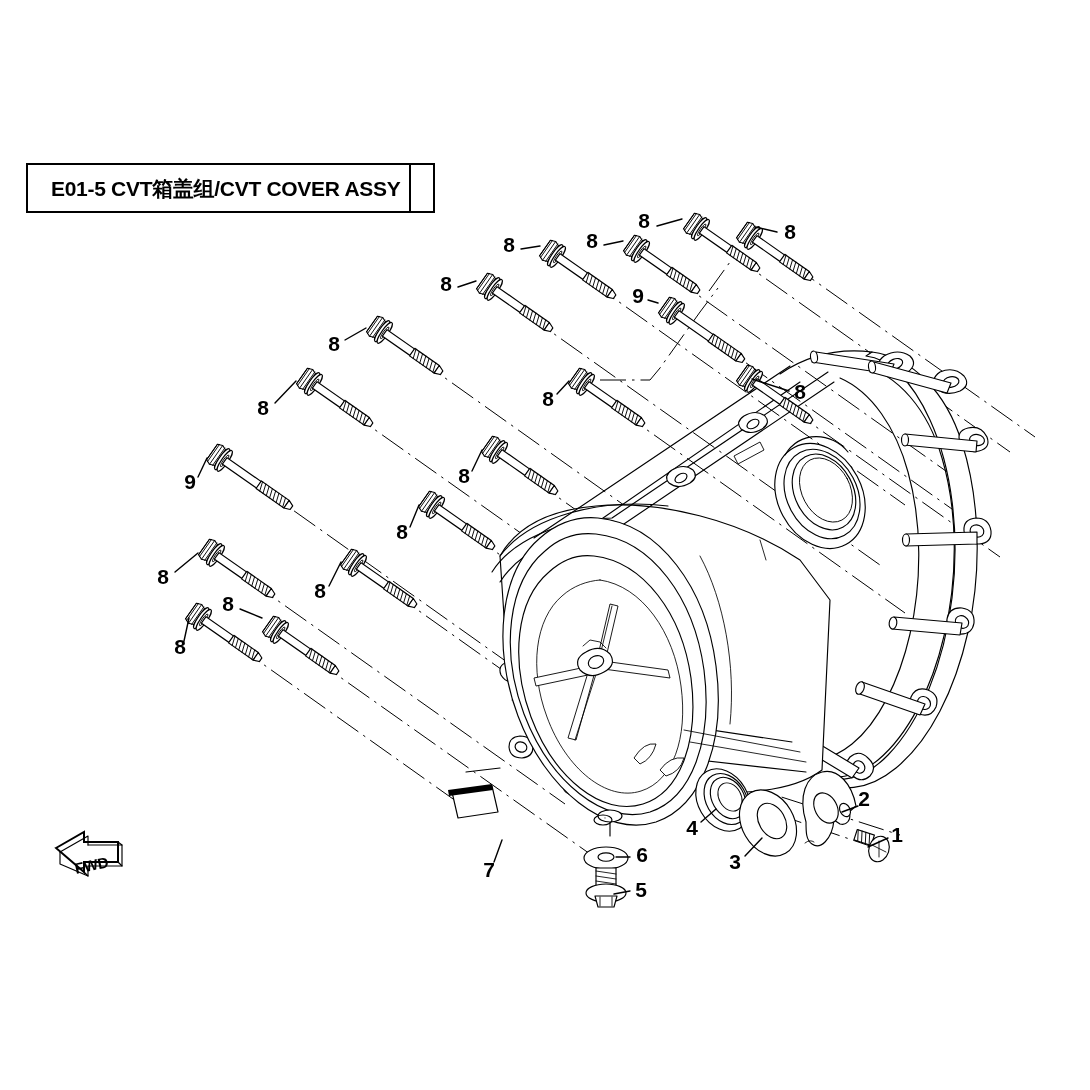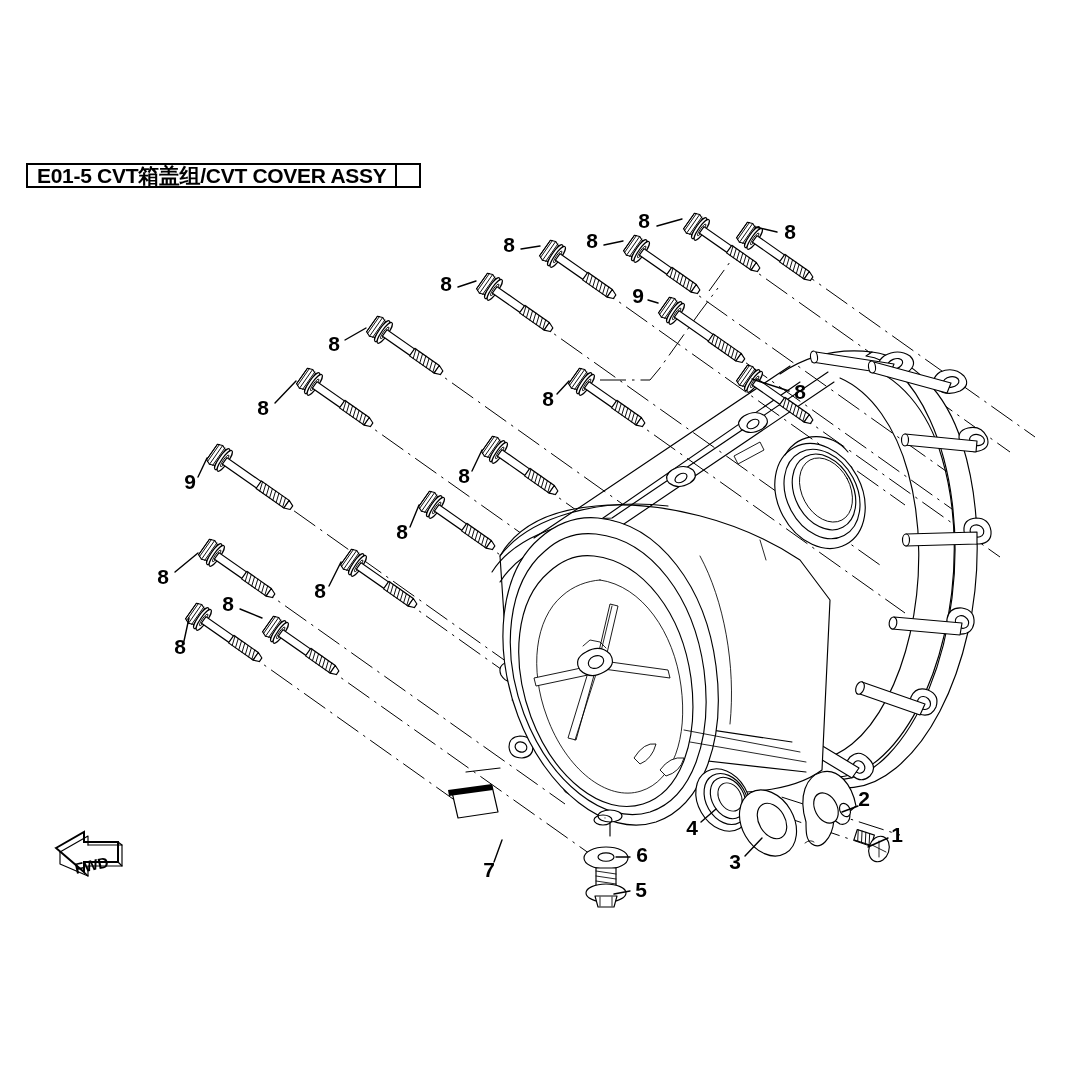--- a/index.html
+++ b/index.html
@@ -5,23 +5,23 @@
 <style>
   html,body{margin:0;padding:0;background:#ffffff;}
   body{
     width:1090px;height:1090px;overflow:hidden;
     font-family:"Liberation Sans","DejaVu Sans",sans-serif;
     color:#000000;
   }
   #sheet{position:relative;width:1090px;height:1090px;background:#fff;}
   #titlebox{
     position:absolute;left:26px;top:163px;
-    height:25px;box-sizing:border-box;
+    height:50px;box-sizing:border-box;
     border:2px solid #000;background:#fff;
-    display:flex;align-items:center;
+    display:flex;align-items:center;padding-left:14px;
   }
   #titlebox .tb-cell{
     height:100%;box-sizing:border-box;
     display:flex;align-items:center;
     padding:0 9px;
     border-right:2px solid #000;
   }
   #titlebox .tb-cell:last-child{border-right:none;width:22px;padding:0;}
   #title-text{
     font-size:21px;font-weight:bold;letter-spacing:-0.3px;

